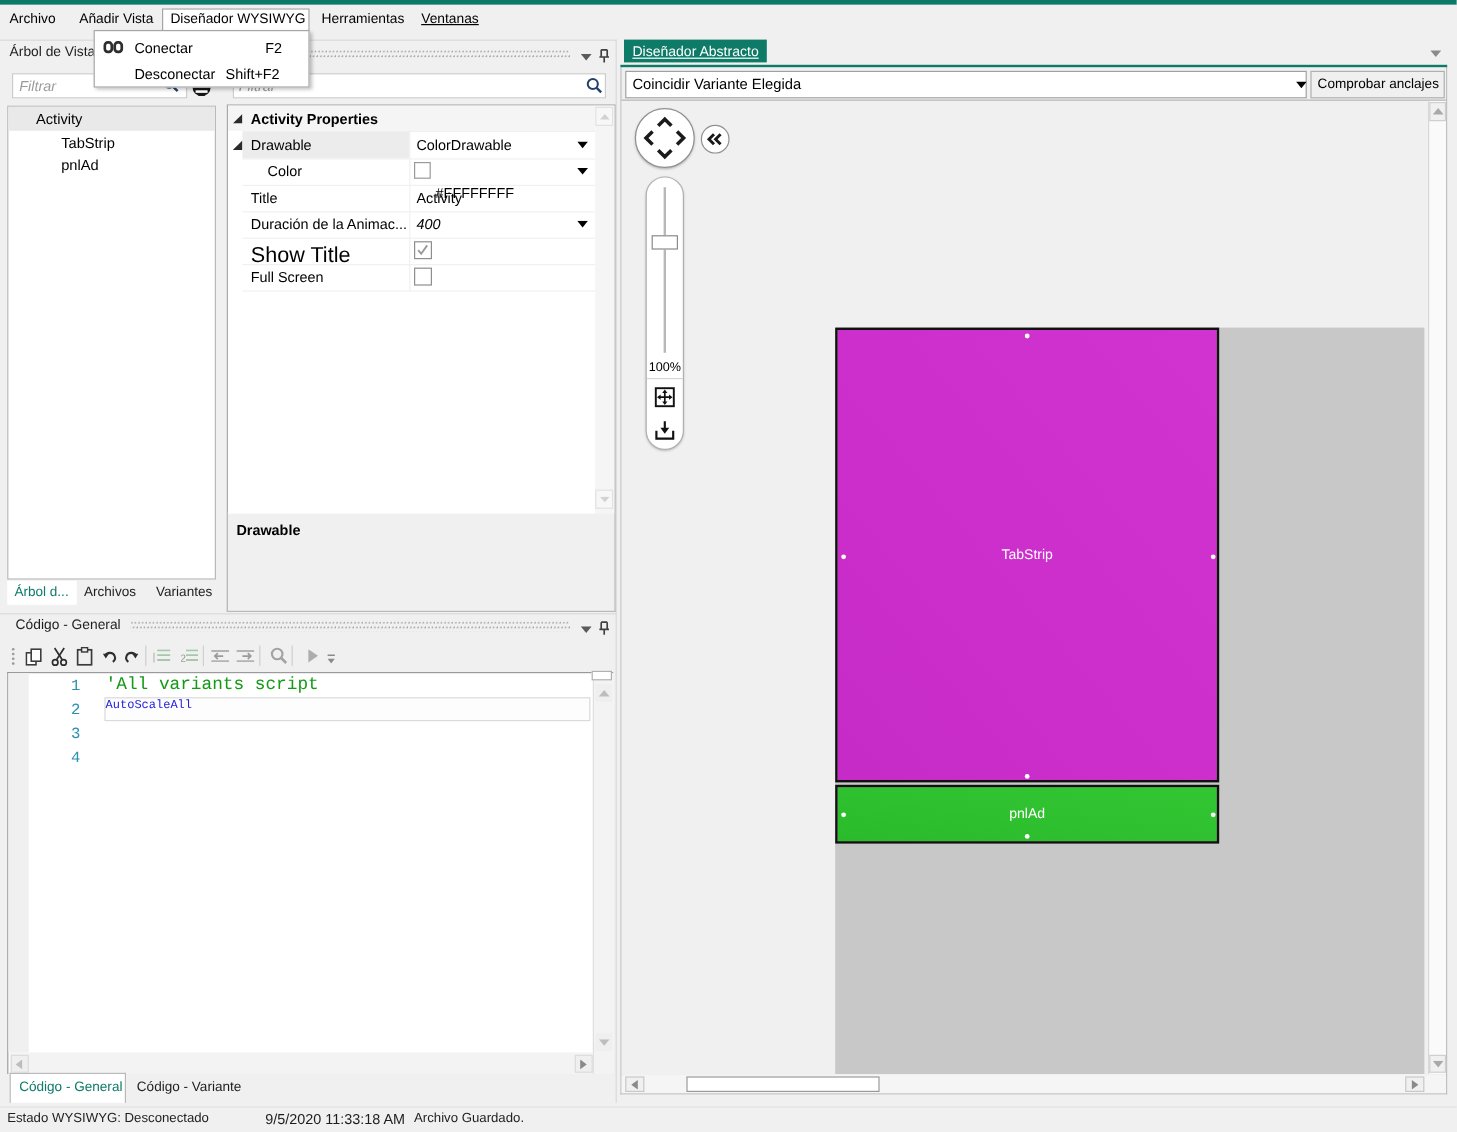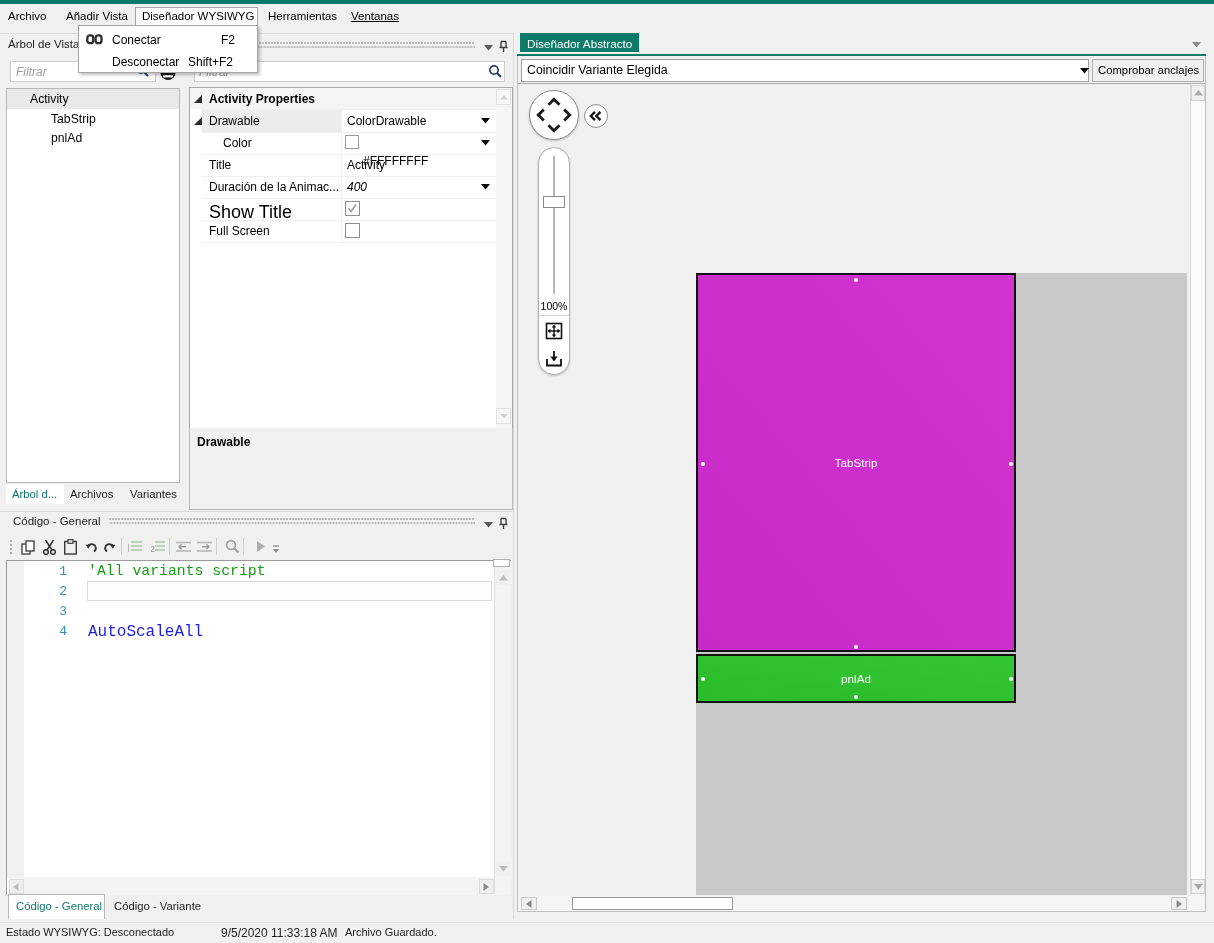--- a/index.html
+++ b/index.html
@@ -231,21 +231,21 @@
 
 <div class="abs" style="left:6px;top:560px;width:505px;height:335px;background:#fff;border-top:1px solid #9a9a9a;border-left:1px solid #9a9a9a;box-sizing:border-box;"></div>
 <div class="abs" style="left:7px;top:561px;width:17px;height:316px;background:#f0f0f0;"></div>
 
 <div class="abs" style="left:87px;top:581px;width:405px;height:20px;background:#fdfdfd;border:1px solid #dadada;box-sizing:border-box;"></div>
 <div class="abs" style="font-family:'Liberation Mono',monospace;font-size:13px;color:#2b91af;left:51px;top:564px;width:16px;text-align:right;">1</div>
 <div class="abs" style="font-family:'Liberation Mono',monospace;font-size:13px;color:#2b91af;left:51px;top:584px;width:16px;text-align:right;">2</div>
 <div class="abs" style="font-family:'Liberation Mono',monospace;font-size:13px;color:#2b91af;left:51px;top:604px;width:16px;text-align:right;">3</div>
 <div class="abs" style="font-family:'Liberation Mono',monospace;font-size:13px;color:#2b91af;left:51px;top:624px;width:16px;text-align:right;">4</div>
 <div class="abs" style="font-family:'Liberation Mono',monospace;font-size:14.8px;color:#149a14;left:88px;top:563px;">'All variants script</div>
-<div class="abs" style="font-family:'Liberation Mono',monospace;font-size:16px;color:#2121dd;left:88px;top:583px;margin-top:40px;">AutoScaleAll</div>
+<div class="abs" style="font-family:'Liberation Mono',monospace;font-size:10px;color:#2121dd;left:88px;top:583px;">AutoScaleAll</div>
 
 <div class="abs" style="left:494px;top:561px;width:17px;height:334px;background:#f3f3f3;border-left:1px solid #e0e0e0;box-sizing:border-box;"></div>
 <div class="abs" style="left:493px;top:559px;width:17px;height:8px;background:#fff;border:1px solid #b0b0b0;box-sizing:border-box;"></div>
 <div class="abs" style="left:496px;top:570px;width:14px;height:15px;background:#efefef;"></div>
 <svg class="abs" style="left:499px;top:575px;" width="9" height="6">
     <polygon points="4.5,0 9,5.5 0,5.5" fill="#bdbdbd"></polygon>
   </svg>
 <div class="abs" style="left:496px;top:861px;width:14px;height:15px;background:#efefef;"></div>
 <svg class="abs" style="left:499px;top:866px;" width="9" height="6">
     <polygon points="0,0 9,0 4.5,5.5" fill="#bdbdbd"></polygon>
@@ -266,21 +266,21 @@
 <div class="abs" style="left:114px;top:900px;font-size:11.3px;color:#1e1e1e;">Código - Variante</div>
 
 <div class="abs" style="left:0;top:922px;width:1214px;height:21px;background:#f0f0f0;border-top:1px solid #e2e2e2;"></div>
 <div class="abs" style="left:6px;top:926px;font-size:11px;color:#1e1e1e;">Estado WYSIWYG: Desconectado</div>
 <div class="abs" style="left:221px;top:926px;font-size:12px;color:#1e1e1e;">9/5/2020 11:33:18 AM</div>
 <div class="abs" style="left:345px;top:926px;font-size:11px;color:#1e1e1e;">Archivo Guardado.</div>
 
 <div class="abs" style="left:517px;top:56px;width:689px;height:856px;background:#f0f0f0;border:1px solid #c0c0c0;border-top:none;box-sizing:border-box;"></div>
 
 <div class="abs" style="left:520px;top:33px;width:119px;height:19px;background:#0e7a68;"></div>
-<div class="abs" style="left:527px;top:37px;font-size:11.7px;color:#fff;">Diseñador Abstracto</div>
+<div class="abs" style="left:527px;top:37px;font-size:11.7px;color:#fff;text-decoration:underline;">Diseñador Abstracto</div>
 <div class="abs" style="left:517px;top:54px;width:689px;height:2px;background:#0e7a68;"></div>
 <svg class="abs" style="left:1192px;top:41px;" width="10" height="7">
     <polygon points="0,1 9,1 4.5,6.5" fill="#8a8a8a"></polygon>
   </svg>
 
 <div class="abs" style="left:521px;top:59px;width:568px;height:23px;background:#fff;border:1px solid #a0a0a0;box-sizing:border-box;"></div>
 <div class="abs" style="left:527px;top:63px;font-size:12.3px;color:#000;">Coincidir Variante Elegida</div>
 <svg class="abs" style="left:1080px;top:68px;" width="9" height="6">
     <polygon points="0,0 9,0 4.5,5.5" fill="#000"></polygon>
   </svg>

